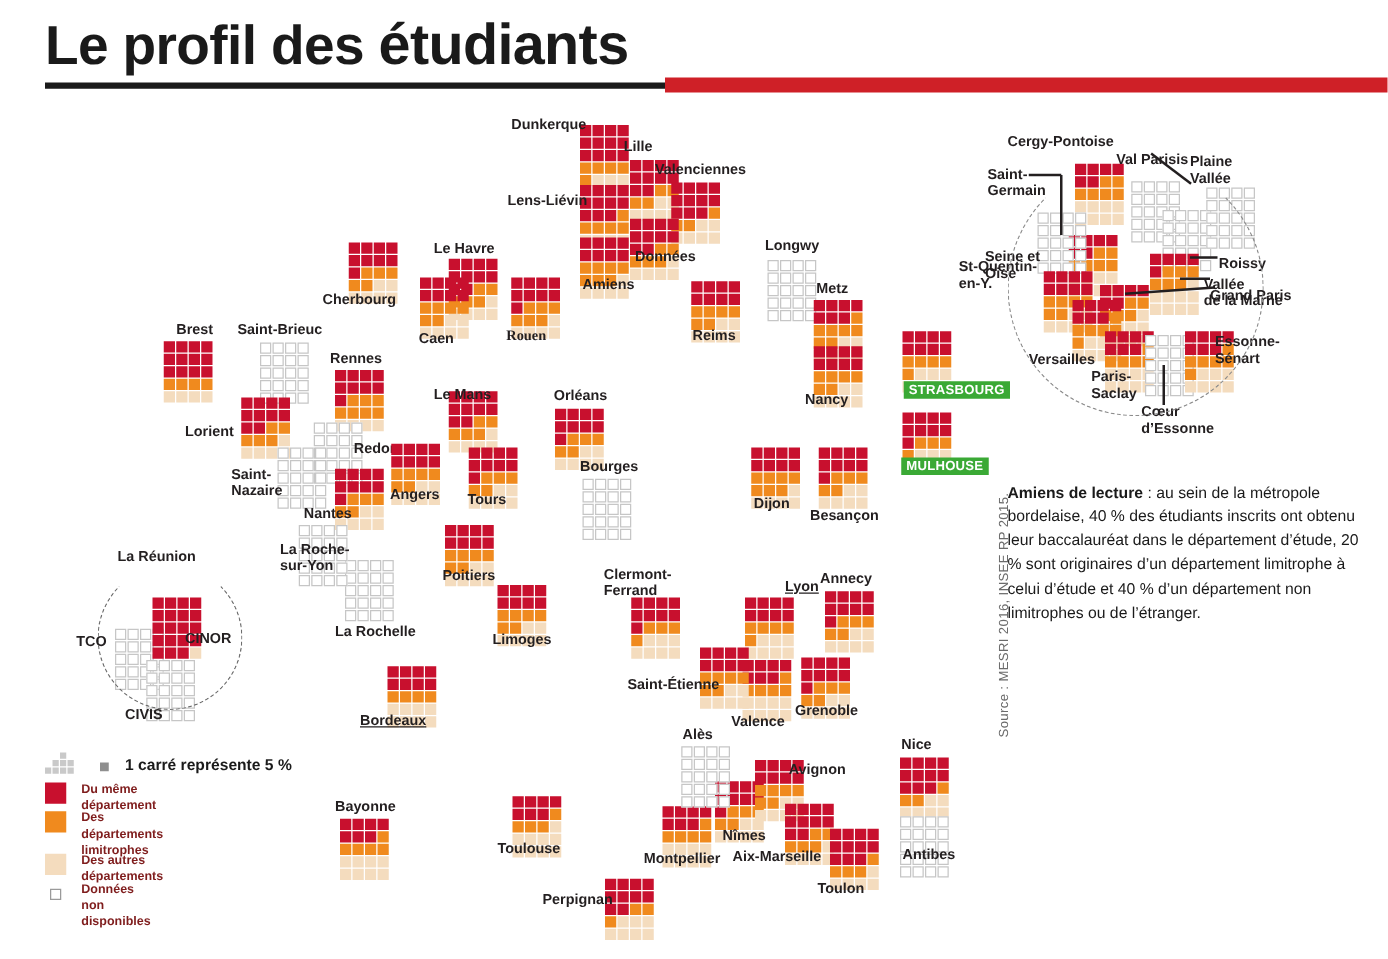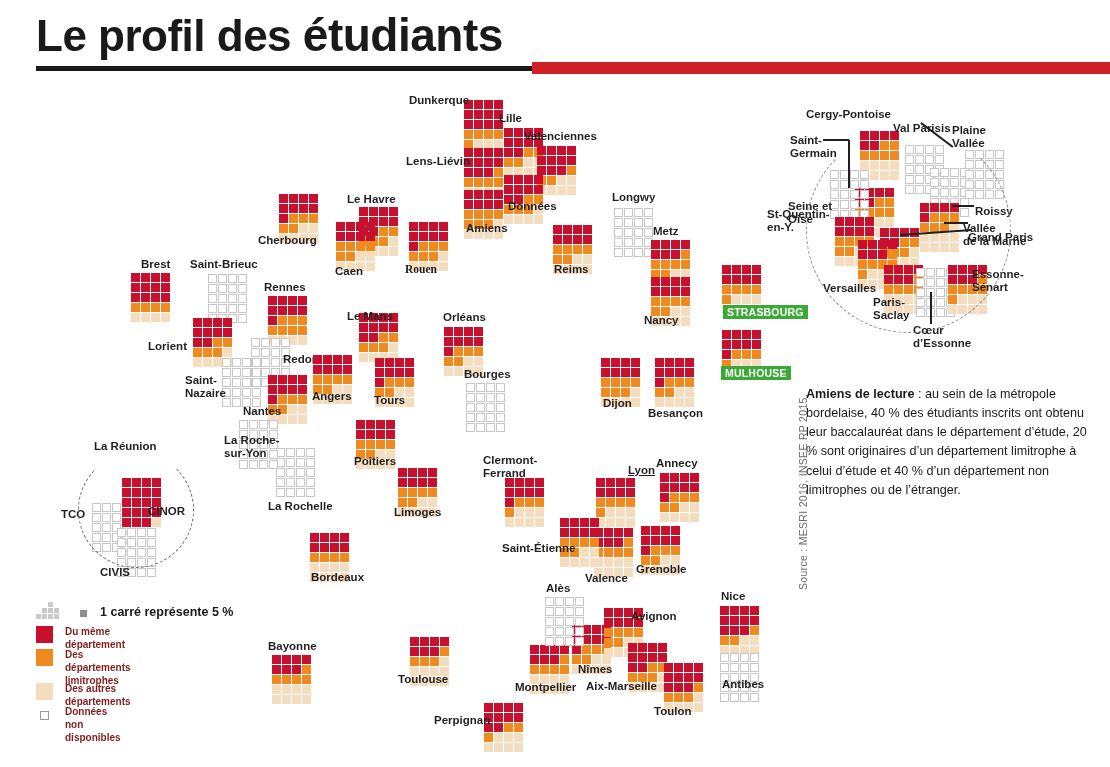--- a/index.html
+++ b/index.html
@@ -810,21 +810,21 @@
           <div class="cell c-bei"></div>
           <div class="cell c-bei"></div>
           <div class="cell c-bei"></div>
           <div class="cell c-bei"></div>
           <div class="cell c-bei"></div>
           <div class="cell c-bei"></div>
           <div class="cell c-bei"></div>
           <div class="cell c-bei"></div>
         </div>
       </div>
-      <div class="label" style="left: 311px; top: 571px;">Bordeaux</div>
+      <div class="label" style="left: 288px; top: 571px; text-decoration: underline;">Bordeaux</div>
       <div class="city" style="left: 272px; top: 655px;">
         <div class="grid">
           <div class="cell c-red"></div>
           <div class="cell c-red"></div>
           <div class="cell c-red"></div>
           <div class="cell c-red"></div>
           <div class="cell c-red"></div>
           <div class="cell c-red"></div>
           <div class="cell c-red"></div>
           <div class="cell c-org"></div>

